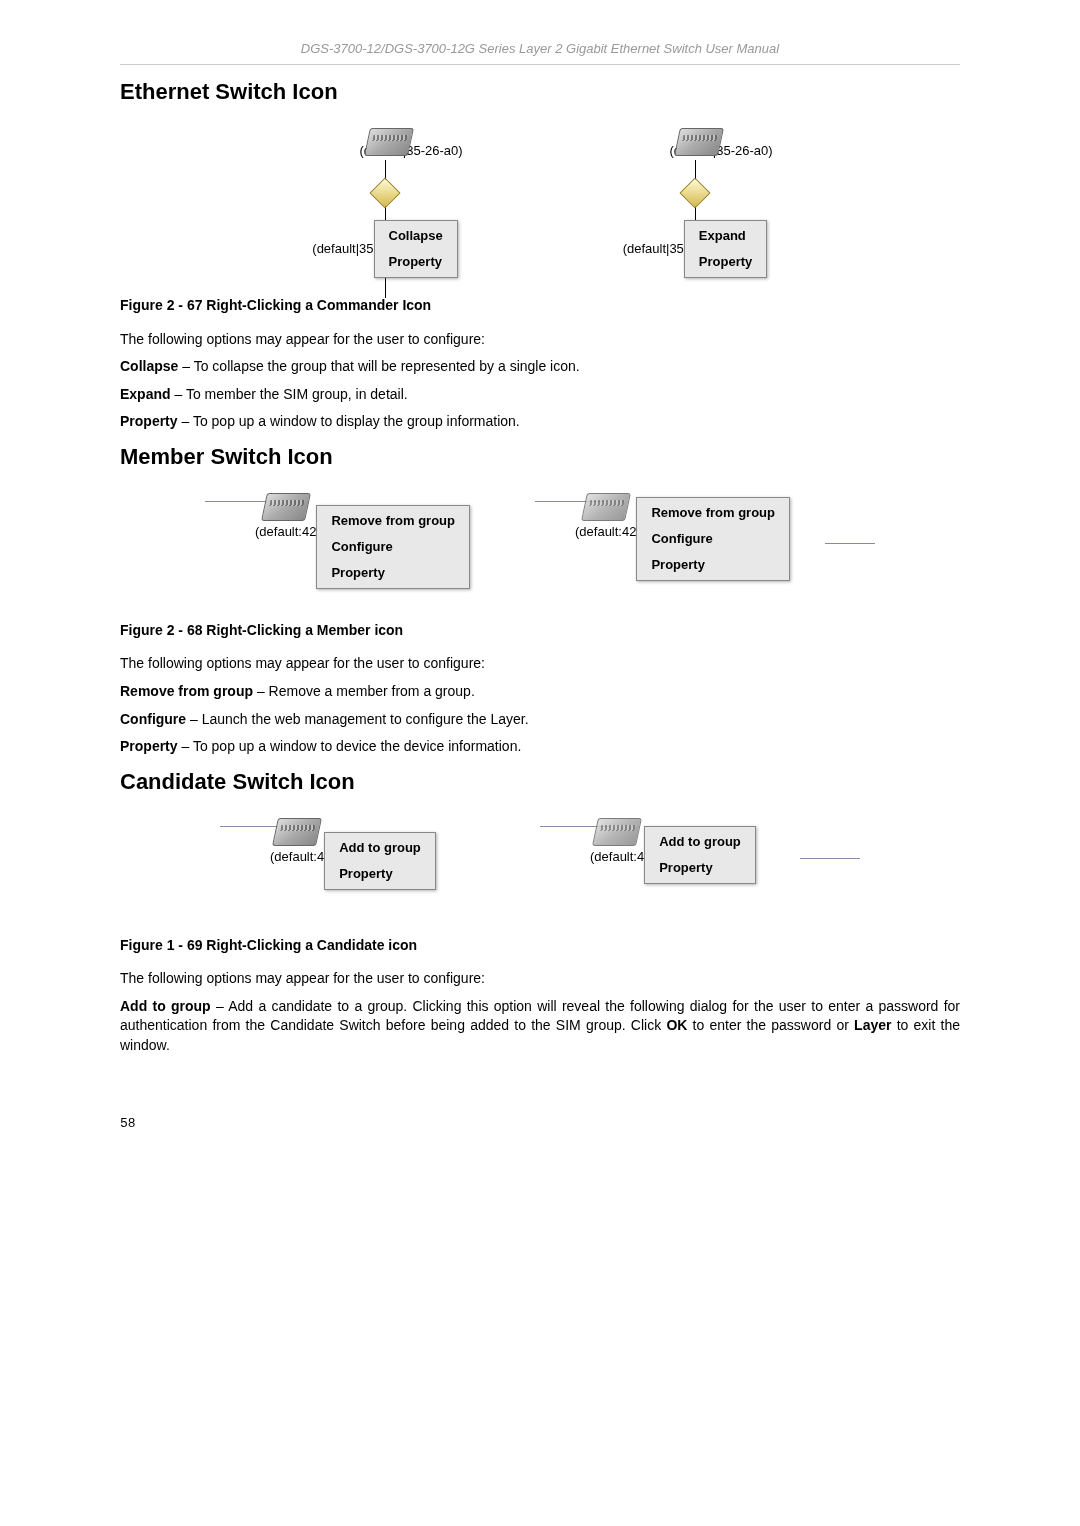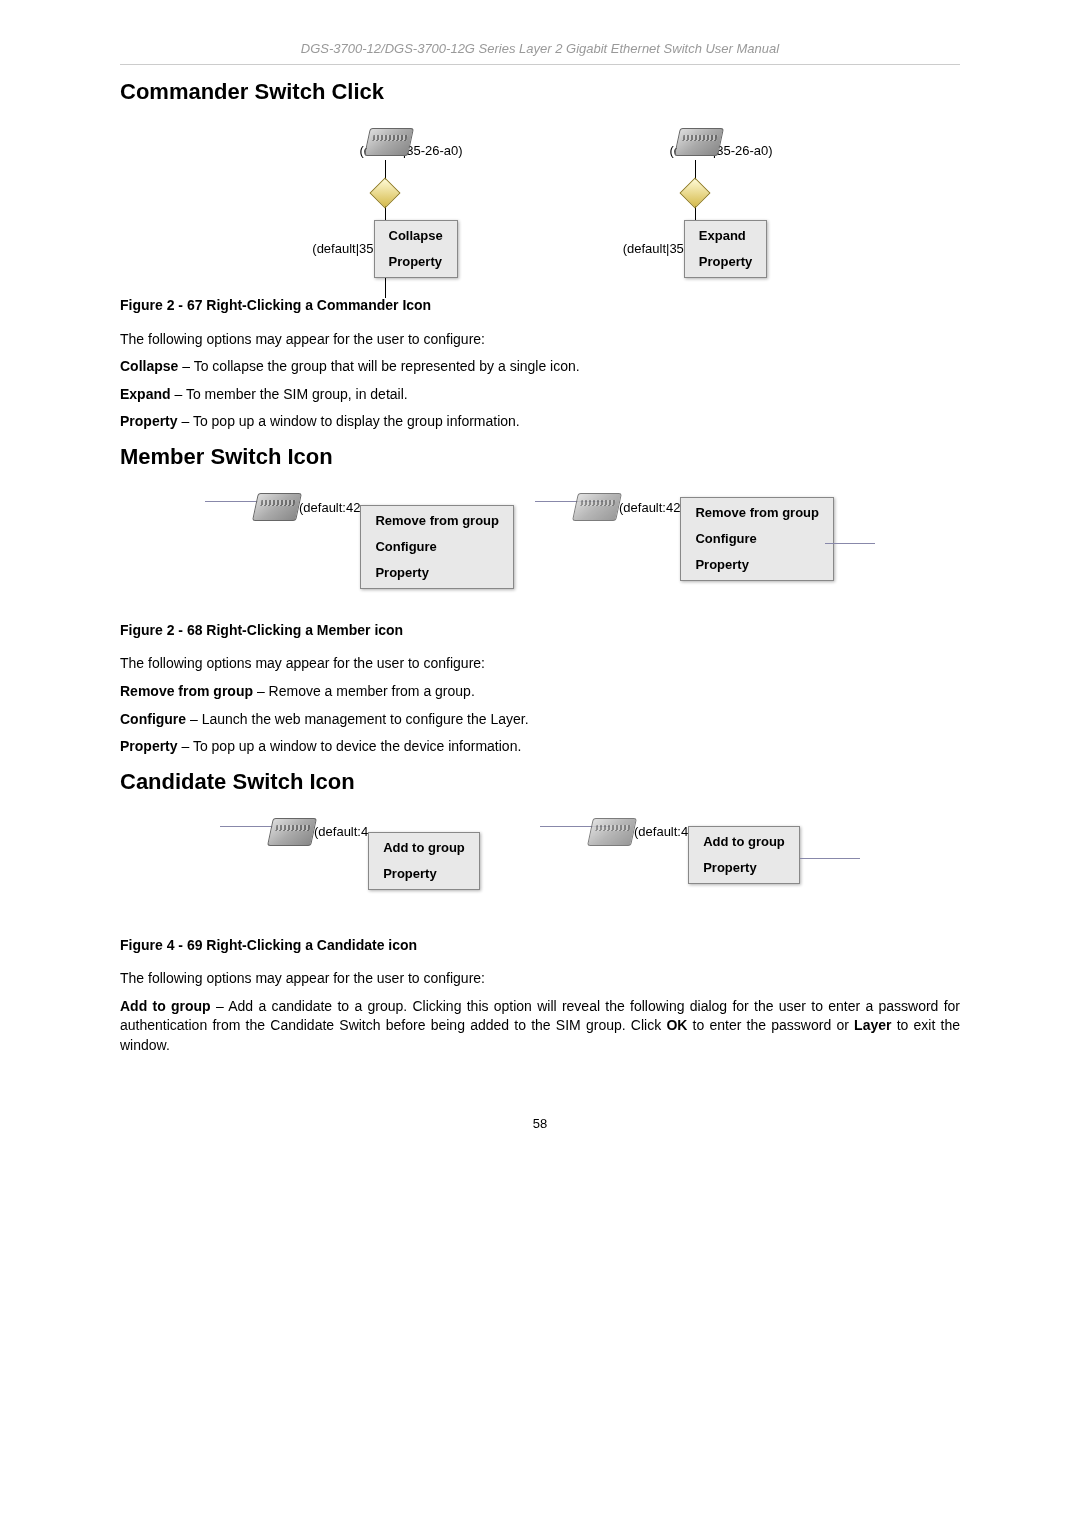--- a/index.html
+++ b/index.html
@@ -122,41 +122,42 @@
     }
     .bold {
       font-weight: bold;
     }
     .member-fig {
       display: flex;
       align-items: flex-start;
     }
     .member-left {
       display: flex;
-      flex-direction: row;
+      flex-direction: column;
       align-items: center;
       text-align: center;
     }
     .page-num {
-      text-align: center;
+      text-align: left;
       margin-top: 60px;
       font-size: 13px;
+      font-family: Liberation Mono, monospace;
     }
     .topology-hint {
       position: absolute;
       border-top: 1px solid #88a;
       width: 60px;
     }
   </style>
 </head>
 <body>
 
 <div class="header-text">DGS-3700-12/DGS-3700-12G Series Layer 2 Gigabit Ethernet Switch User Manual</div>
 
-<div class="section-heading">Commander Switch Click</div>
+<div class="section-heading">Ethernet Switch Icon</div>
 
 <div class="figure-pair">
 
   <div class="figure-block">
     <div class="commander-layout">
       <div style="display:flex; align-items:flex-end;">
         <span class="icon-label">(default|35-26-a0)</span>
         <div class="switch-icon" style="margin-left:-96px; margin-bottom:4px;"></div>
       </div>
       <div class="conn-line"></div>
@@ -274,20 +275,20 @@
         <span class="icon-label" style="margin-top:2px;">(default:4</span>
       </div>
       <div class="context-menu" style="margin-top:8px;">
         <div class="context-menu-item">Add to group</div>
         <div class="context-menu-item">Property</div>
       </div>
     </div>
   </div>
 </div>
 
-<div class="caption">Figure 4 - 69 Right-Clicking a Candidate icon</div>
+<div class="caption">Figure 1 - 69 Right-Clicking a Candidate icon</div>
 
 <p class="para">The following options may appear for the user to configure:</p>
 <p class="para" style="text-align:justify;">
   <span class="bold">Add to group</span><span> – Add a candidate to a group. Clicking this option will reveal the following dialog for the user to enter a password for authentication from the Candidate Switch before being added to the SIM group. Click </span><span class="bold">OK</span><span> to enter the password or </span><span class="bold">Layer</span><span> to exit the window.</span>
 </p>
 
 <div class="page-num">58</div>
 
 </body></html>

